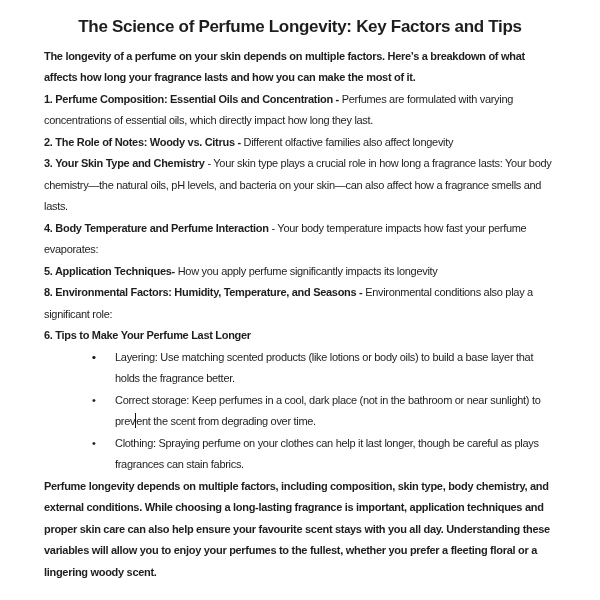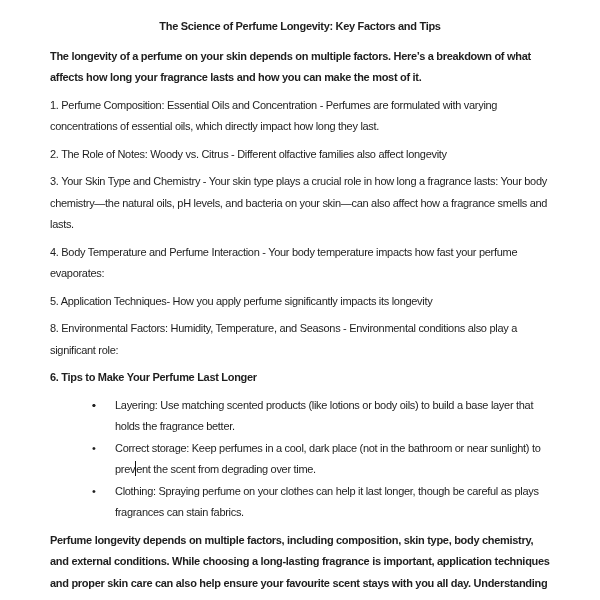--- a/index.html
+++ b/index.html
@@ -13,35 +13,35 @@
     overflow: hidden;
     font-family: "Liberation Sans", sans-serif;
     color: #1e1e1e;
   }
   .page {
     padding: 16px 44px 0 44px;
     box-sizing: border-box;
     width: 600px;
   }
   .title {
-    font-size: 11px;
+    font-size: 17px;
     font-weight: 700;
     letter-spacing: -0.3px;
     line-height: 21.5px;
     text-align: center;
     margin: 0 0 8px 0;
   }
   .para {
     font-size: 11px;
     letter-spacing: -0.3px;
     line-height: 21.5px;
-    margin: 6px;
+    margin: 0;
   }
   .bold { font-weight: 700; }
-  .b { font-weight: 400; text-align: center; }
+  .b { font-weight: 700; text-align: center; }
   .bullets {
     list-style: none;
     margin: 0;
     padding: 0;
   }
   .bullet {
     position: relative;
     padding-left: 71px;
     font-size: 11px;
     letter-spacing: -0.3px;

